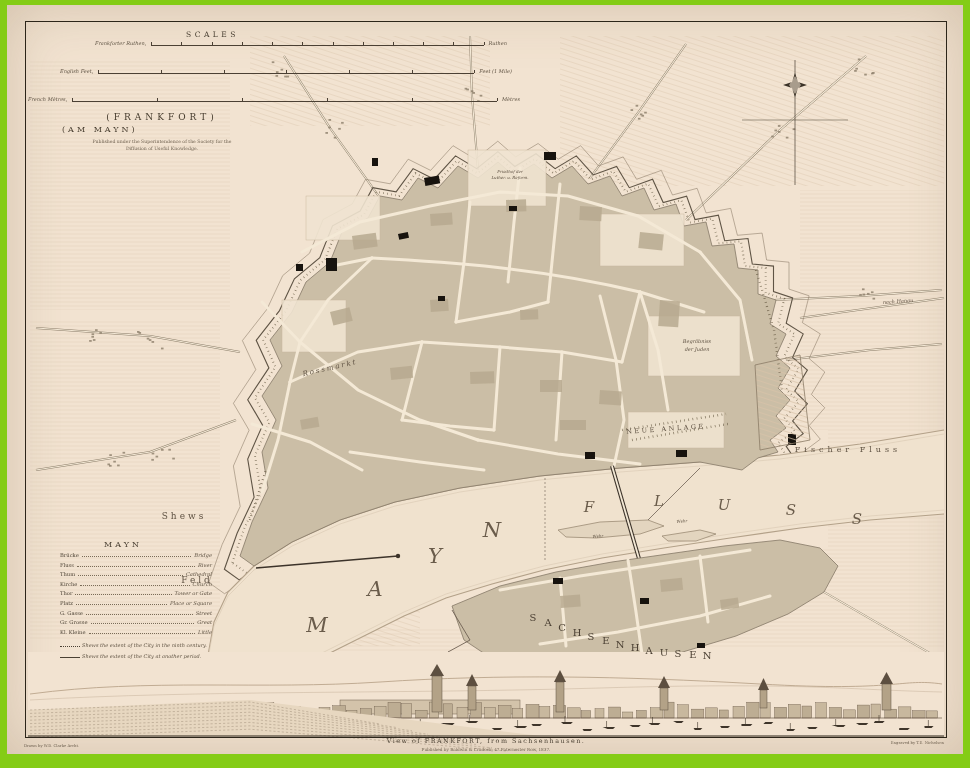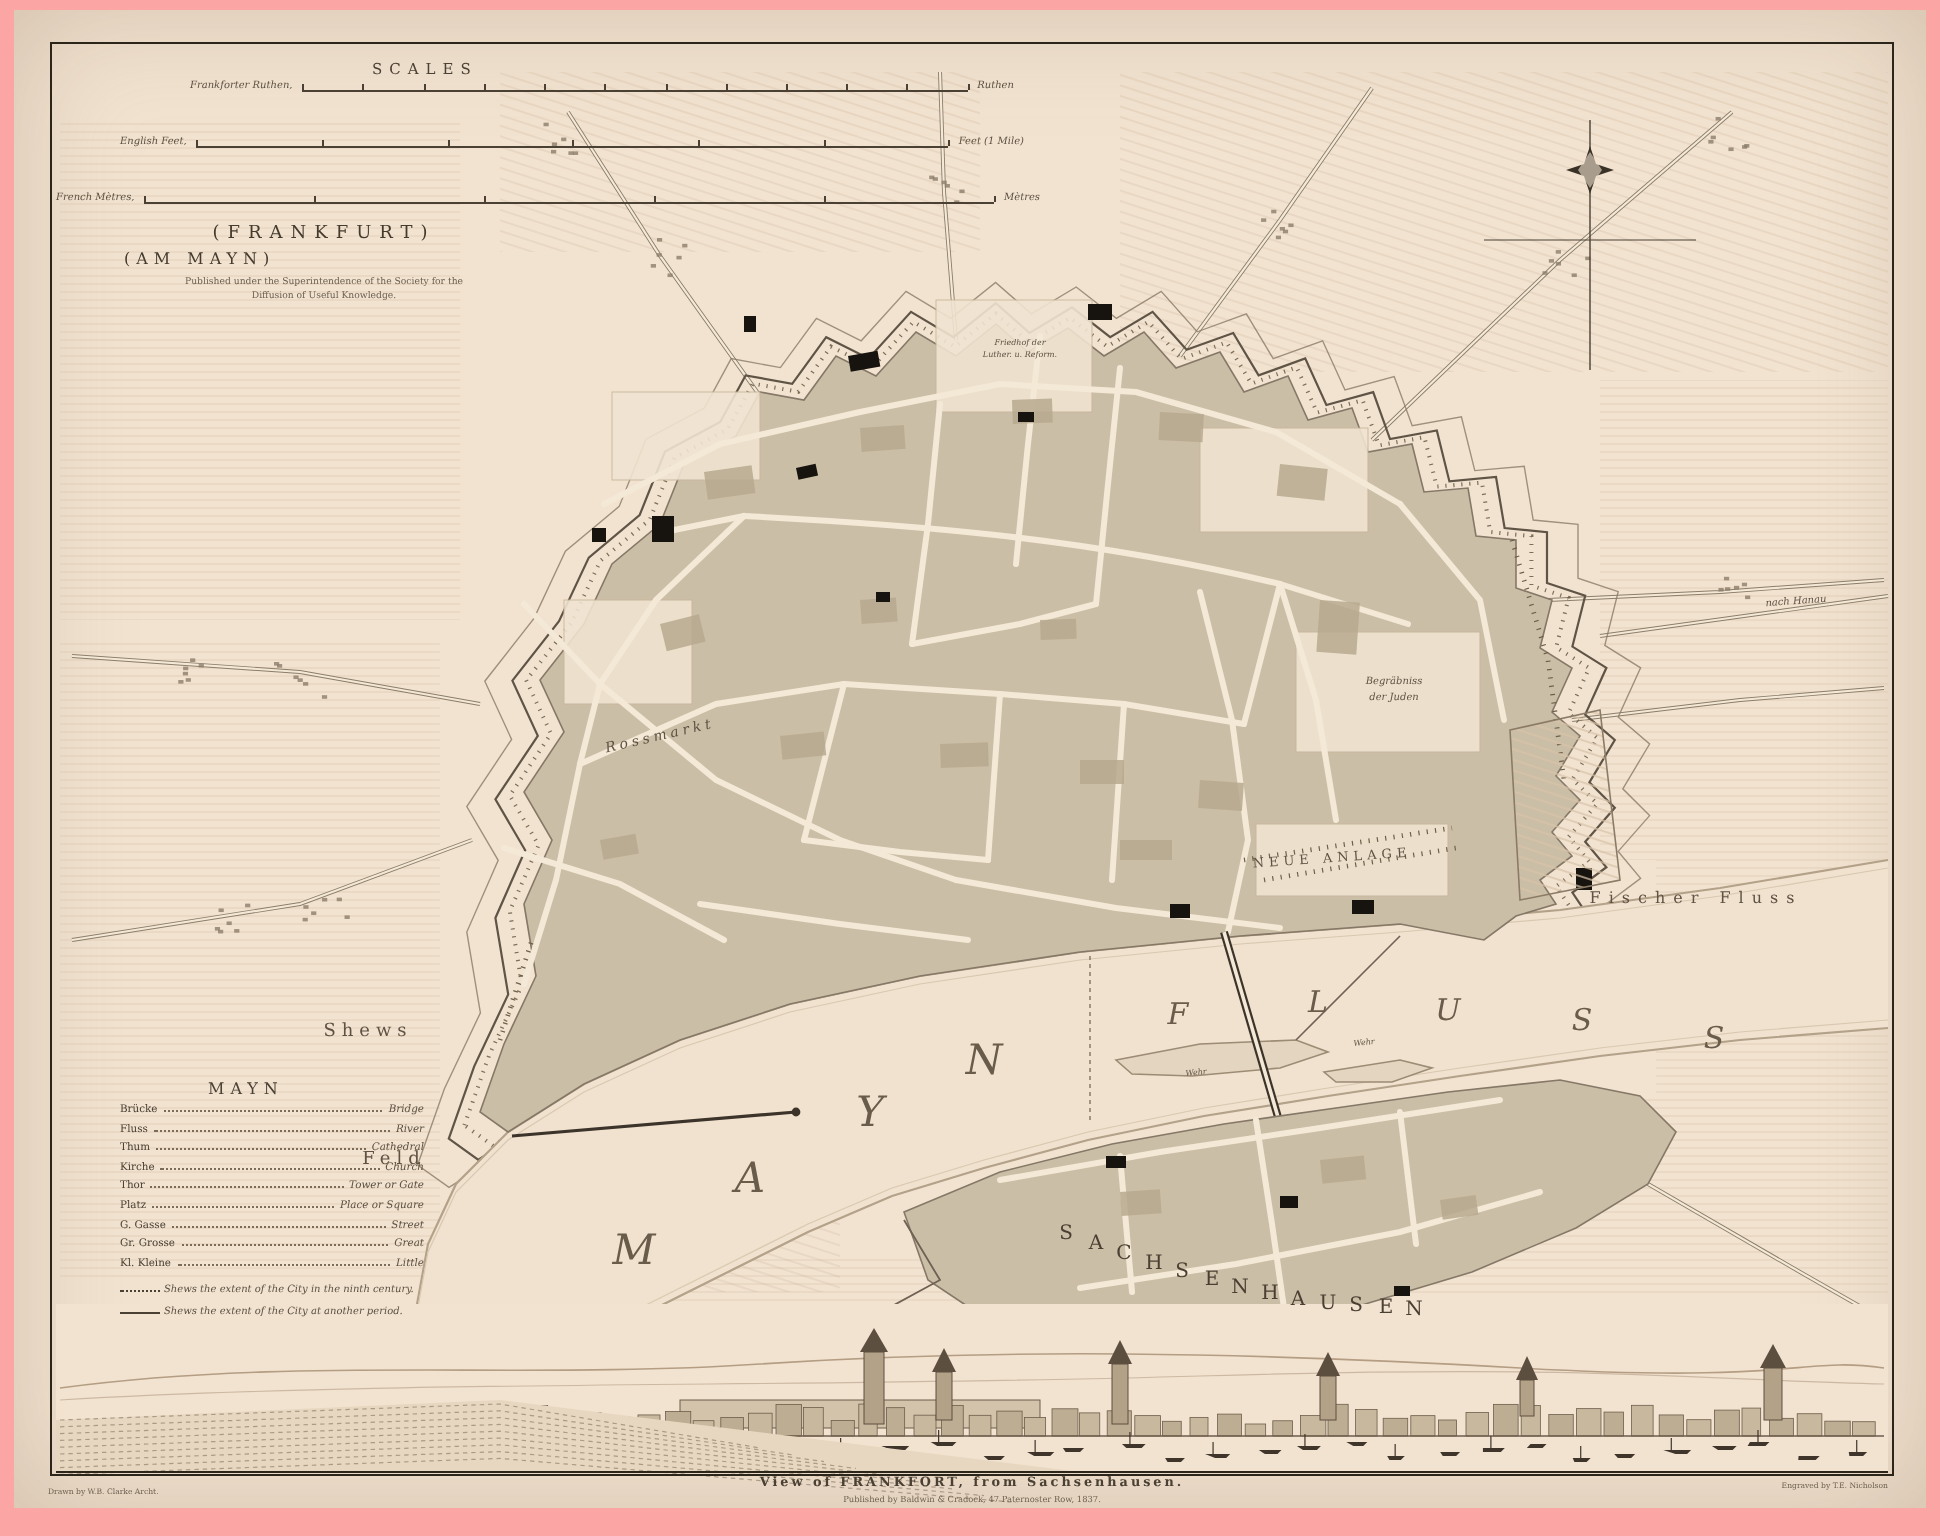--- a/index.html
+++ b/index.html
@@ -1,16 +1,16 @@
 <!DOCTYPE html>
 <html><head>
 <meta charset="utf-8">
 <style>
   html,body{margin:0;padding:0;background:#0b0906;}
-  #page{position:relative;width:970px;height:768px;background:#fca5a5;overflow:hidden;
+  #page{position:relative;width:970px;height:768px;background:#84cc16;overflow:hidden;
         font-family:"DejaVu Serif","Liberation Serif",serif;color:#3b3227;}
   #paper{position:absolute;left:7px;top:5px;width:956px;height:749px;
          background:#f2e3d1;
          box-shadow:inset 0 0 60px rgba(120,90,60,.25);}
   #neatline{position:absolute;left:25px;top:21px;width:920px;height:715px;
             border:1.2px solid #2c2519;}
   .abs{position:absolute;white-space:nowrap;}
   .ctr{transform:translate(-50%,-50%);}
   
   #scales-title{left:186px;top:30px;font-size:7.5px;letter-spacing:3.5px;color:#4a4033;}
@@ -34,21 +34,21 @@
   .note-row .en{font-style:italic;color:#5c5040;}
   .note-foot{position:relative;font-size:5px;font-style:italic;color:#5c5040;margin-top:4px;line-height:7px;width:150px;white-space:normal;}
   .note-foot .sym{display:inline-block;width:20px;margin-right:2px;vertical-align:middle;border-top:1.4px dotted #4a4033;}
   .note-foot.dash .sym{border-top:1px solid #4a4033;}
   
   .map-lbl{color:#5f5243;}
   .river-letter-lg{font-size:21px;font-style:italic;color:#6a5c4b;letter-spacing:0;}
   .river-letter{font-size:15px;font-style:italic;color:#6a5c4b;}
   .sachs-letter{font-size:10px;color:#4a3f32;}
   
-  #pan-caption{left:266px;top:737px;width:440px;text-align:center;font-size:6.4px;letter-spacing:1.5px;color:#4a4033;font-weight:bold;}
+  #pan-caption{left:266px;top:737px;width:440px;text-align:center;font-size:6.4px;letter-spacing:1.5px;color:#4a4033;}
   #pan-imprint{left:266px;top:747px;width:440px;text-align:center;font-size:4.2px;color:#6e6150;}
   #credit-drawn{left:24px;top:743px;font-size:3.8px;color:#6e6150;}
   #credit-engraved{left:780px;top:740px;width:164px;text-align:right;font-size:3.8px;color:#6e6150;}
   svg{position:absolute;left:0;top:0;}
 </style>
 </head>
 <body>
 
 <div id="page">
   <div id="paper"></div>
@@ -442,21 +442,21 @@
           <i style="left: 20%;"></i>
           <i style="left: 40%;"></i>
           <i style="left: 60%;"></i>
           <i style="left: 80%;"></i>
           <i style="left: 100%;"></i>
         </span>
         <span class="lab">Mètres</span>
       </div>
     </div>
 
-  <div class="abs" id="title-sub1">(FRANKFURT)</div>
+  <div class="abs" id="title-sub1">(FRANKFORT)</div>
   <div class="abs" id="title-sub2">(AM MAYN)</div>
   <div class="abs" id="title-imp1">Published under the Superintendence of the Society for the</div>
   <div class="abs" id="title-imp2">Diffusion of Useful Knowledge.</div>
 
   <div class="abs" id="note-title">MAYN</div>
   <div class="abs" id="note-entries">
       <div class="note-row">
         <span class="de">Brücke</span>
         <span class="lead"></span>
         <span class="en">Bridge</span>

